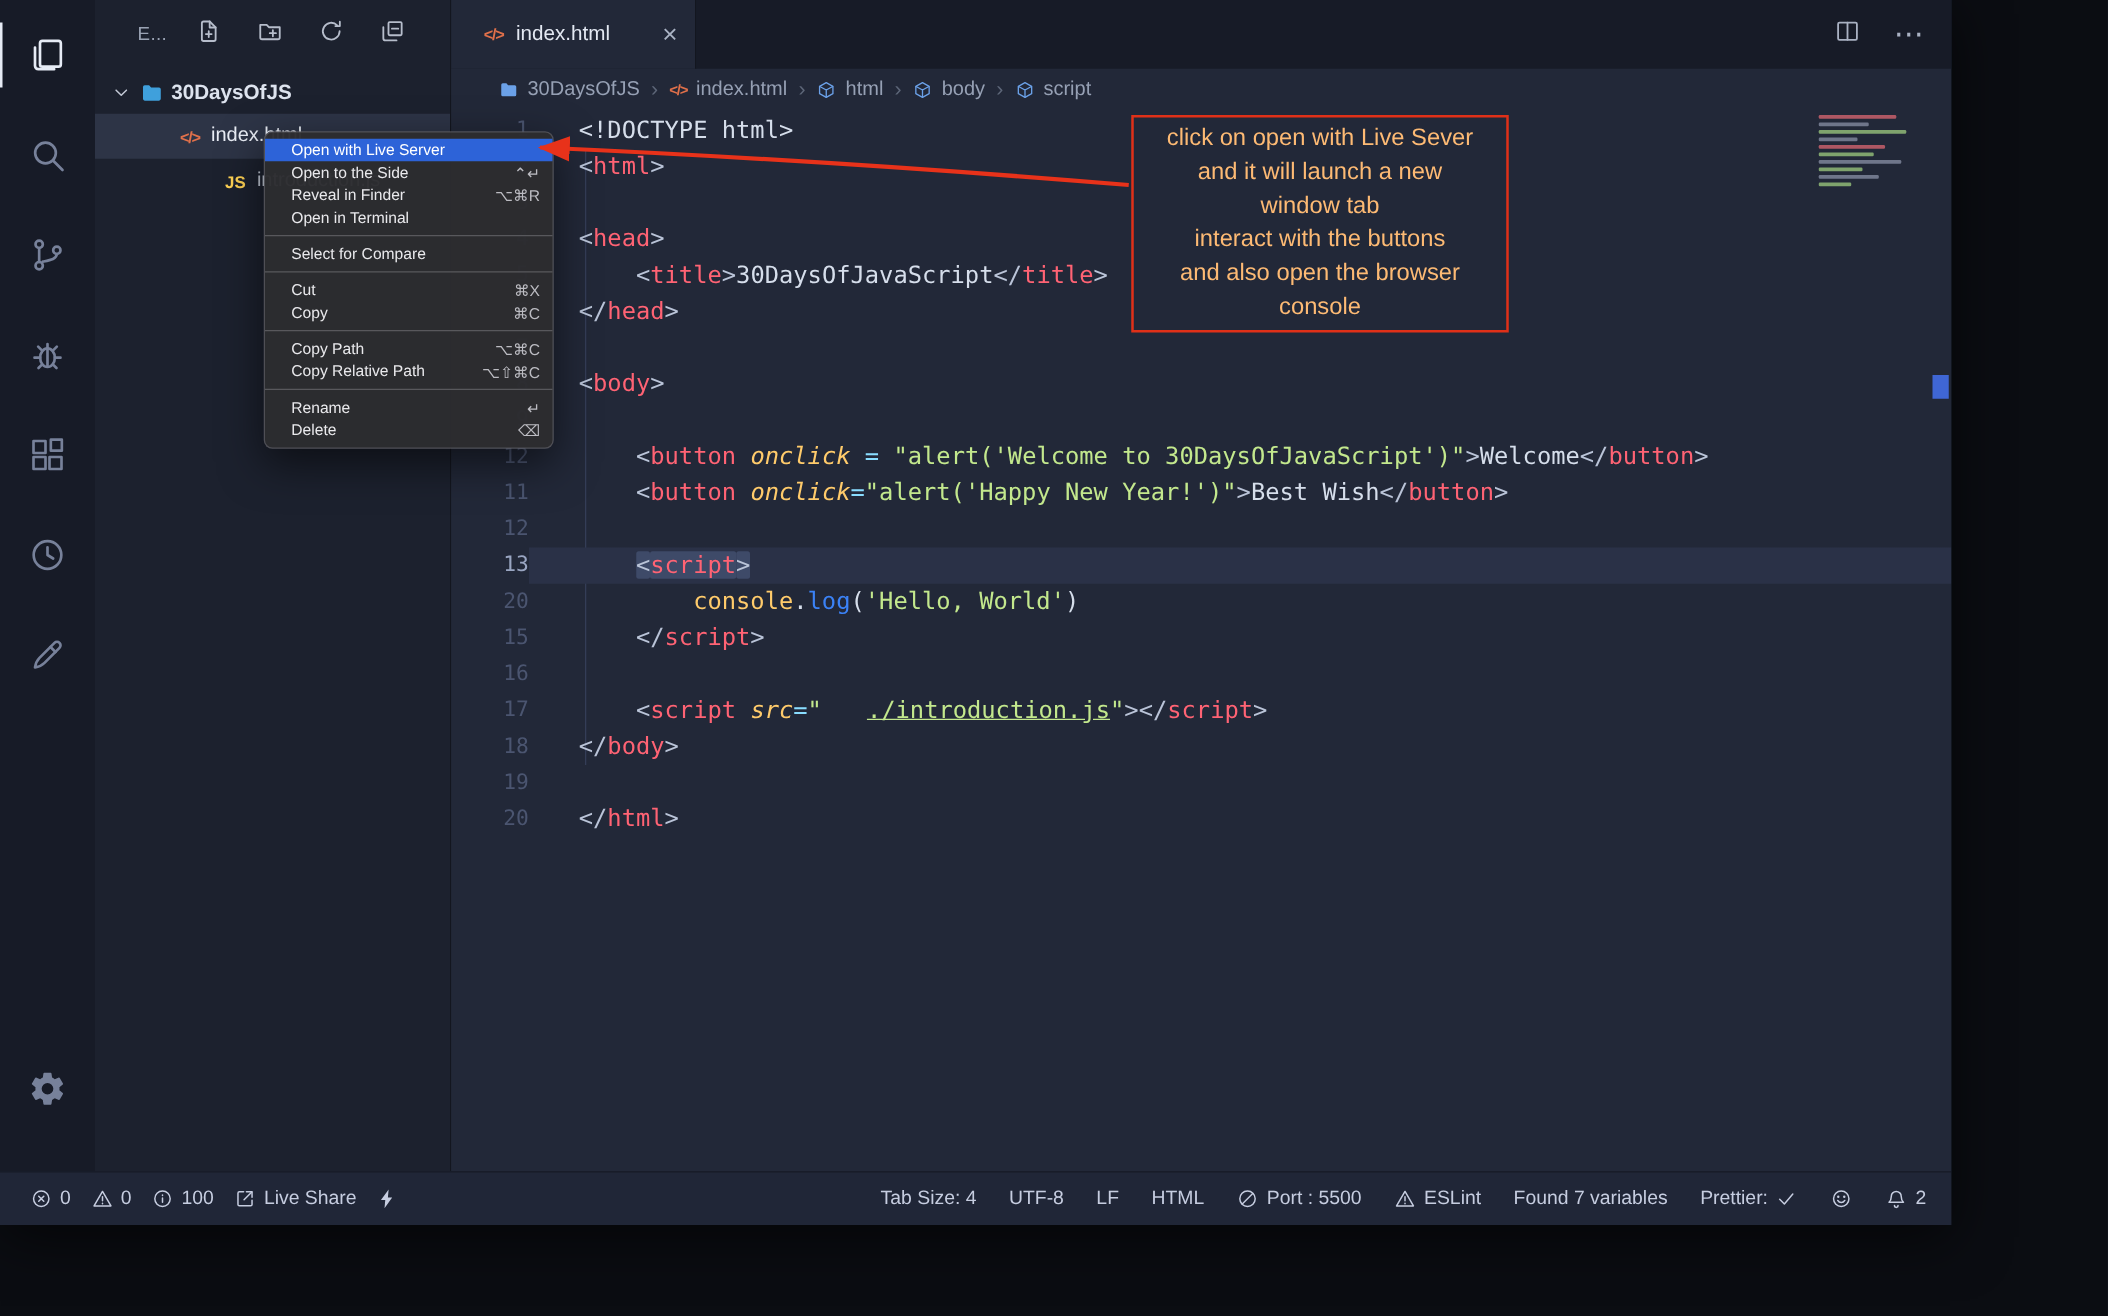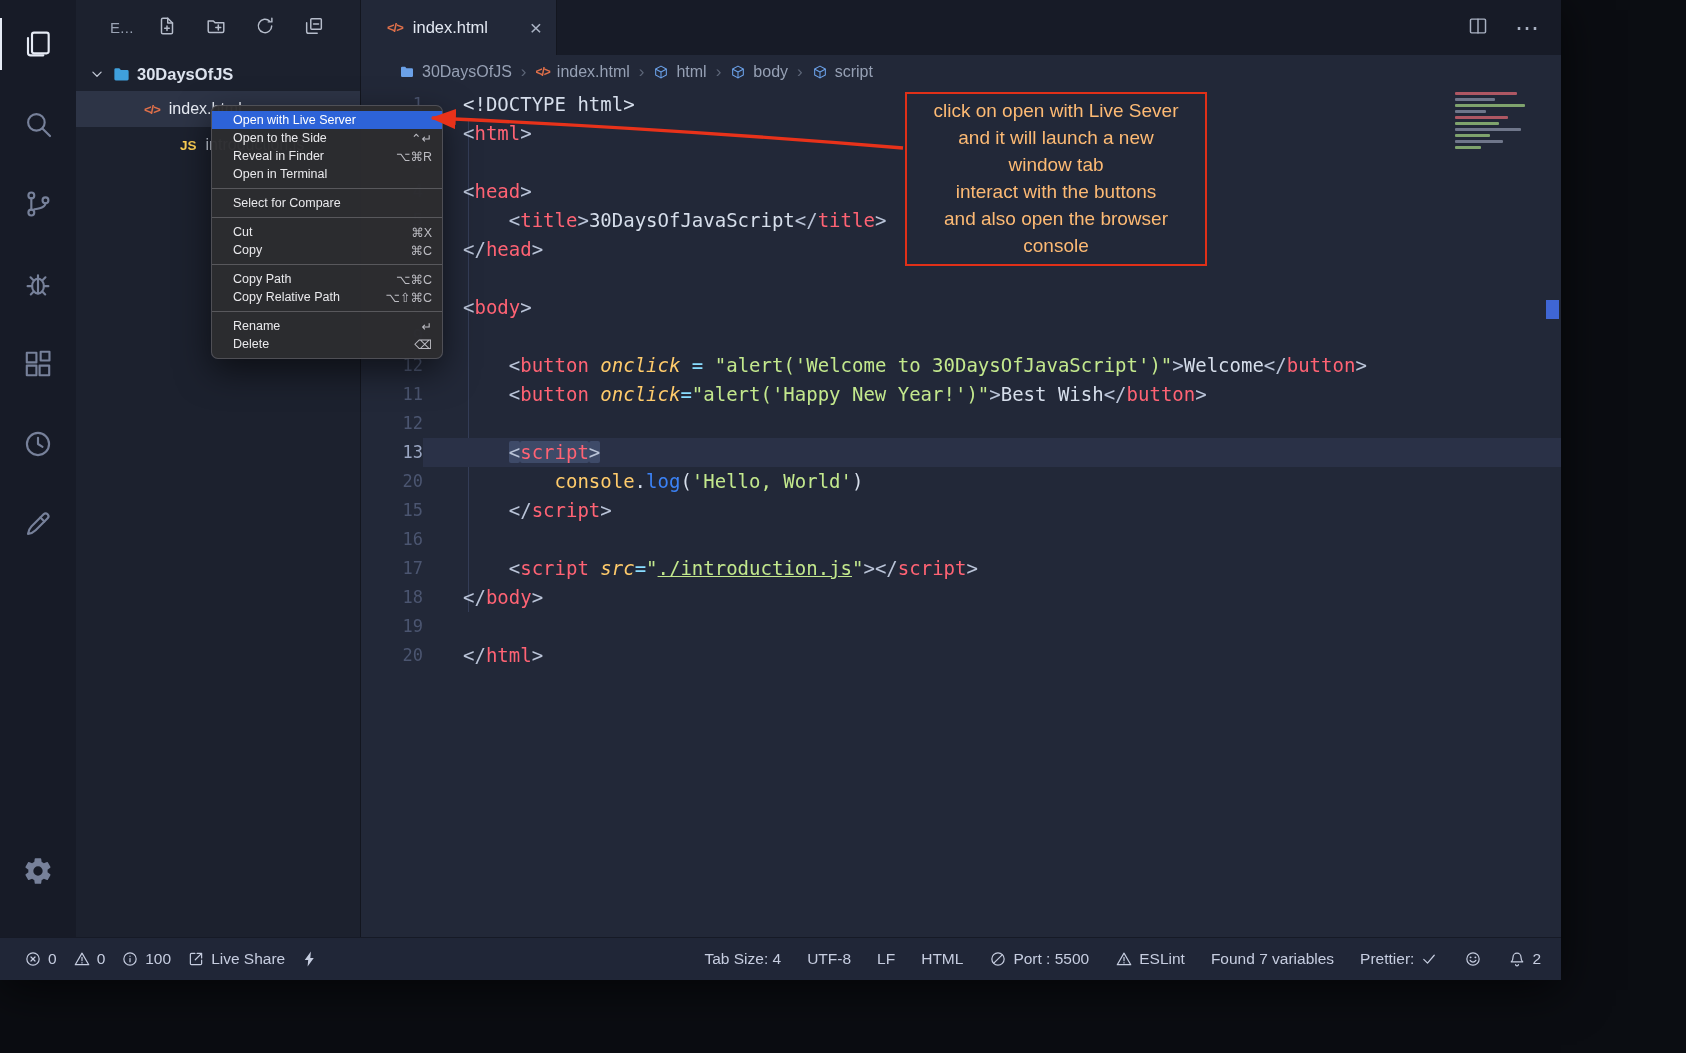--- a/index.html
+++ b/index.html
@@ -61,21 +61,21 @@
   .cl.active{background:linear-gradient(to right,rgba(0,0,0,0) 62px,#2a3147 62px);}
   .cl.active .gut{color:#9aa6c2;}
   .tok-plain{color:#d6deeb;}
   .tok-punct{color:#bac4d8;}
   .tok-tag{color:#ff6374;}
   .tok-attr{color:#ffcb6b;font-style:italic;}
   .tok-op{color:#89ddff;}
   .tok-str{color:#c3e88d;}
   .tok-obj{color:#ffcb6b;}
   .tok-fn{color:#3b82f6;}
-  .tok-link{color:#c3e88d;text-decoration:underline;}
+  .tok-link{color:#c3e88d;text-decoration:underline;margin-left:36px;}
   .tok-hl{background:#3e4a68;border-radius:2px;}
   .indent-guide{position:absolute;left:107px;top:31px;height:493px;width:1px;background:#343d57;}
   .minimap{position:absolute;top:4px;right:18px;width:88px;cursor:pointer;}
   .mm-bar{height:3px;border-radius:1px;margin-bottom:3px;opacity:.85;}
   .mm-r{background:#c75f6b;}.mm-g{background:#8fb877;}.mm-w{background:#7c8499;}
   .scroll-marker{position:absolute;right:2px;top:212px;width:13px;height:19px;background:#3f66d4;}
 
   
   .status-bar{height:42px;background:#202637;border-top:1px solid #161a26;display:flex;align-items:center;
               padding:0 20px 0 24px;color:#c6cde0;font-size:15.5px;flex:none;}

